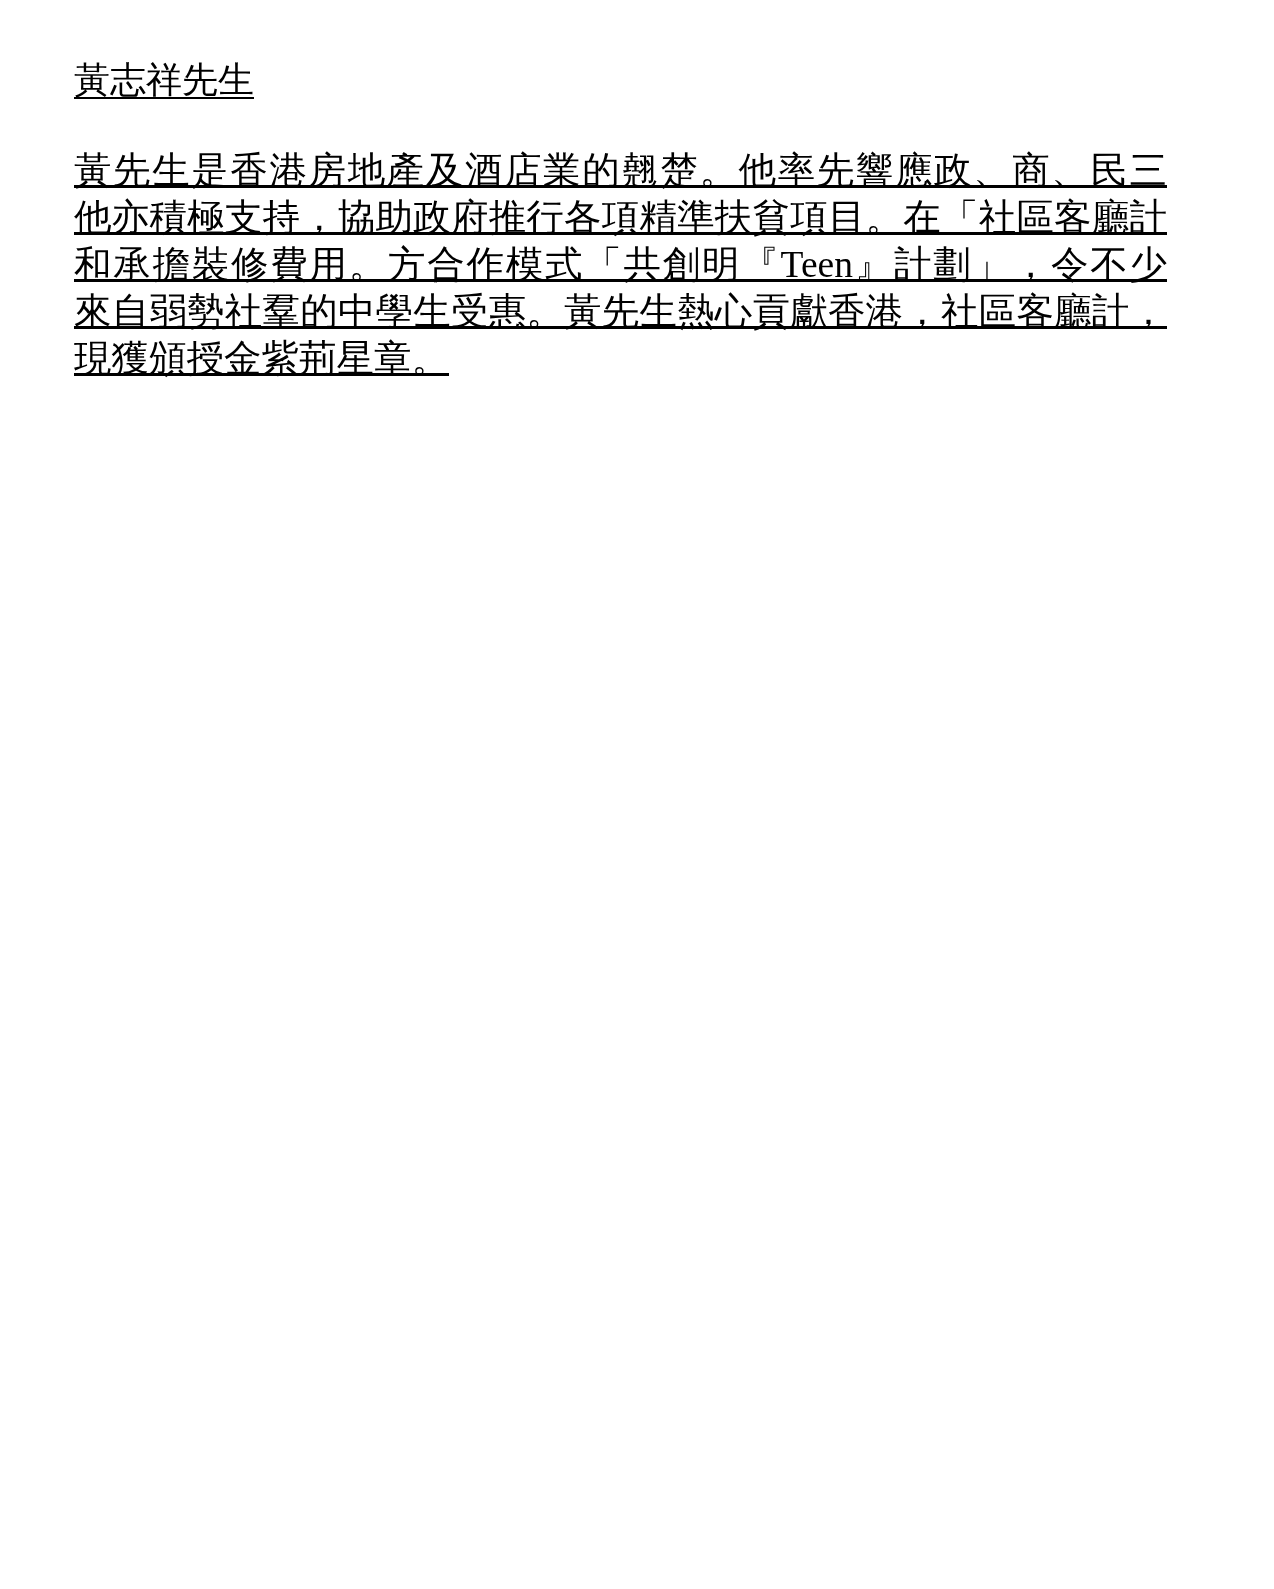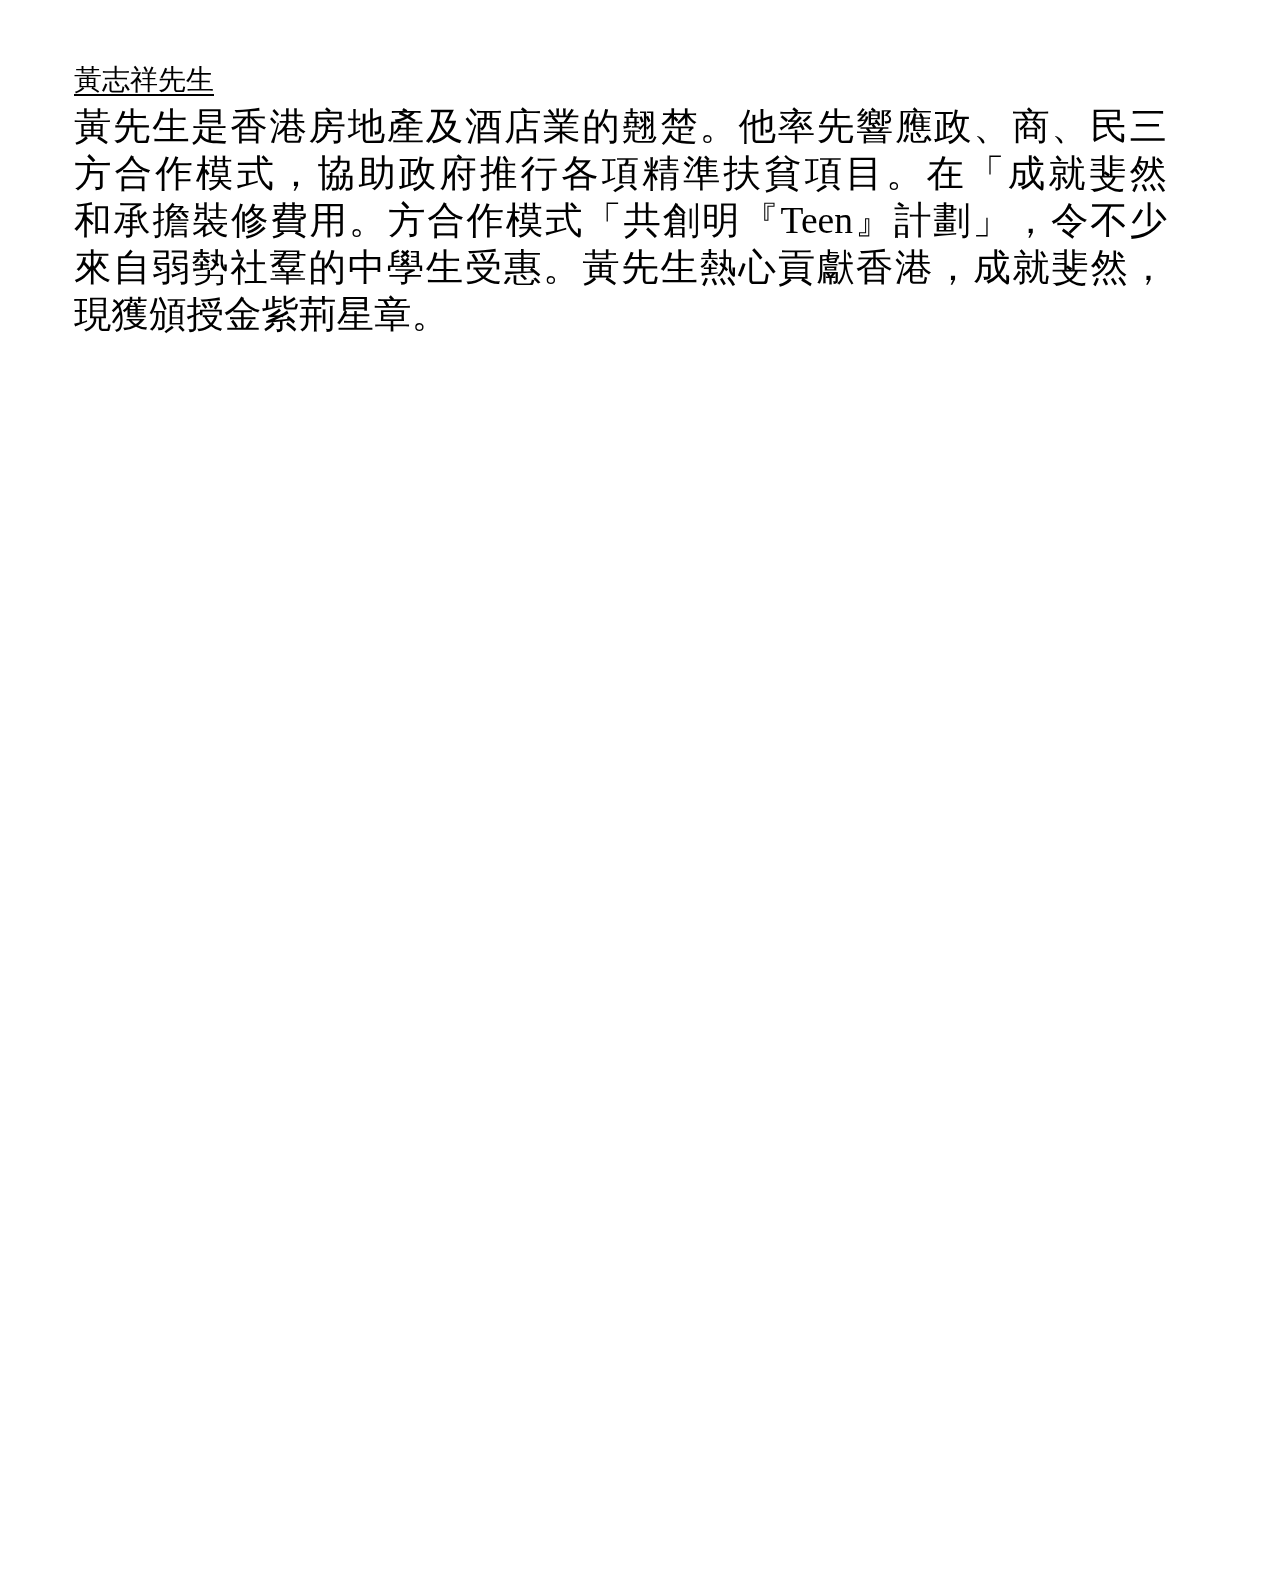--- a/index.html
+++ b/index.html
@@ -14,29 +14,31 @@
       color: #000000;
       font-family: "Liberation Serif", "DejaVu Serif", serif;
       overflow: hidden;
     }
     .page {
       padding: 57px 0 0 74px;
     }
     .doc-title {
       display: inline-block;
       margin: 0;
-      font-size: 28px;
+      font-size: 36px;
       line-height: 46px;
       font-weight: 400;
       text-decoration: underline;
       text-decoration-thickness: 2px;
       text-underline-offset: 5px;
     }
     .paragraph {
       width: 1093px;
+      margin-top: 44px;
+      text-decoration: underline;
     }
     .line {
       font-size: 37.5px;
       line-height: 47px;
       text-align: justify;
       white-space: normal;
     }
     .line.full {
       text-align-last: justify;
       text-justify: inter-character;
@@ -48,19 +50,19 @@
   </style>
 </head>
 <body>
 
 <div class="page">
 
   <h1 class="doc-title">黃志祥先生</h1>
 
   <div class="paragraph">
     <div class="line full">黃先生是香港房地產及酒店業的翹楚。他率先響應政、商、民三</div>
-    <div class="line full">方合作模式，協助政府推行各項精準扶貧項目。在「成就斐然</div>
+    <div class="line full">他亦積極支持，協助政府推行各項精準扶貧項目。在「社區客廳計</div>
     <div class="line full">和承擔裝修費用。方合作模式「共創明『Teen』計劃」，令不少</div>
-    <div class="line full">來自弱勢社羣的中學生受惠。黃先生熱心貢獻香港，成就斐然，</div>
+    <div class="line full">來自弱勢社羣的中學生受惠。黃先生熱心貢獻香港，社區客廳計，</div>
     <div class="line last">現獲頒授金紫荊星章。</div>
   </div>
 
 </div>
 
 </body></html>

